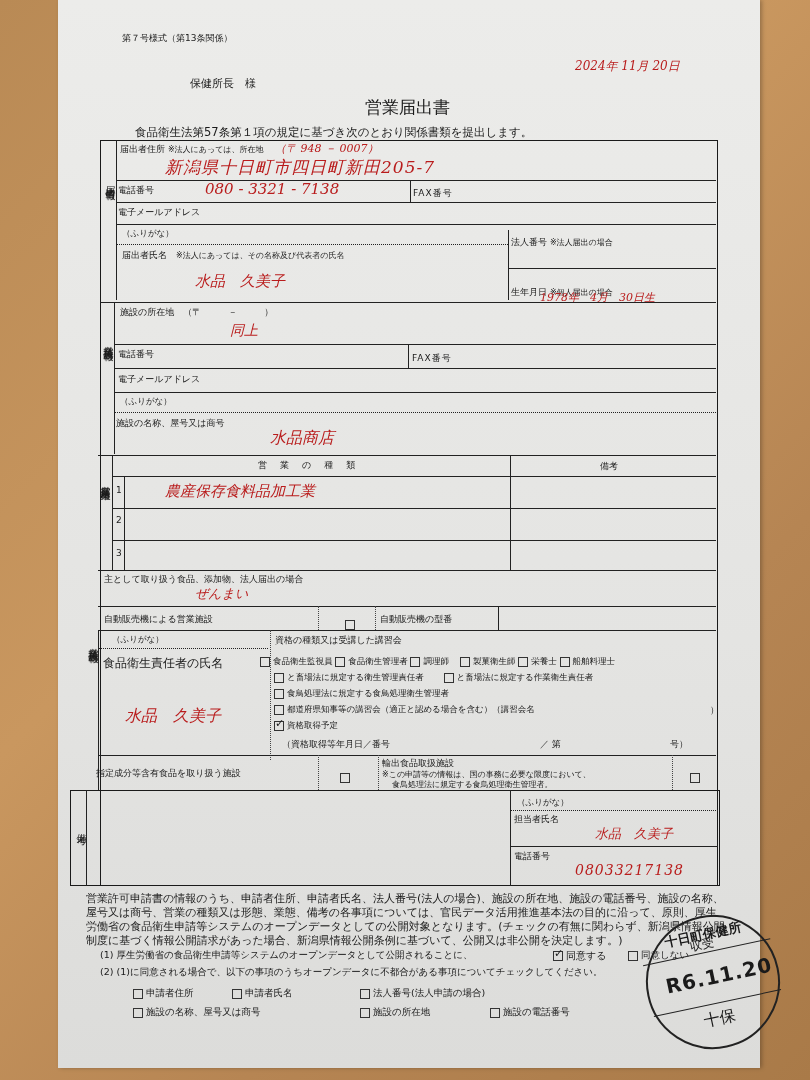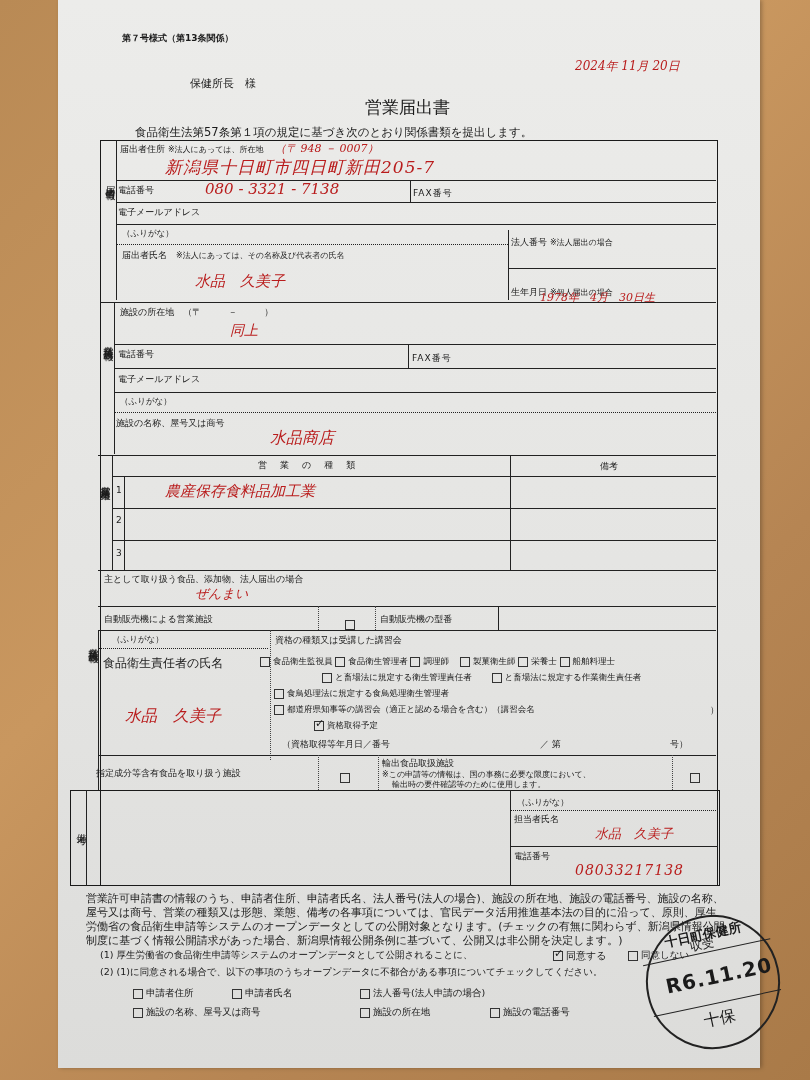--- a/index.html
+++ b/index.html
@@ -20,21 +20,21 @@
   .vert{position:absolute;writing-mode:vertical-rl;font-size:10px;letter-spacing:1px;}
   .cb{display:inline-block;width:8px;height:8px;border:1px solid #333;vertical-align:middle;margin-right:3px;position:relative;}
   .cb.on::after{content:"✓";position:absolute;left:0;top:-5px;font-size:11px;}
   .stamp{position:absolute;left:646px;top:915px;width:130px;height:130px;border:2px solid #222;border-radius:50%;transform:rotate(-12deg);}
 </style>
 </head>
 <body>
 
 <div class="paper"></div>
 
-<div class="abs small" style="left:122px;top:32px;font-weight:bold;">第７号様式（第13条関係）</div>
+<div class="abs small" style="left:122px;top:32px;">第７号様式（第13条関係）</div>
 <div class="abs hand" style="left:575px;top:58px;font-size:12px;">2024年 11月 20日</div>
 <div class="abs lbl" style="left:190px;top:76px;font-size:11px;">保健所長　様</div>
 <div class="abs" style="left:365px;top:96px;font-size:17px;">営業届出書</div>
 <div class="abs" style="left:135px;top:125px;font-size:11.5px;">食品衛生法第57条第１項の規定に基づき次のとおり関係書類を提出します。</div>
 
 <div class="box" style="left:100px;top:140px;width:616px;height:744px;"></div>
 
 <div class="vl" style="left:116px;top:140px;height:160px;"></div>
 <div class="vert" style="left:103px;top:178px;">届出者情報</div>
 
@@ -119,40 +119,40 @@
 
 <div class="abs small" style="left:275px;top:634px;">資格の種類又は受講した講習会</div>
 <div class="abs small" style="left:260px;top:656px;font-size:8.5px;white-space:nowrap;">
   <span><span class="cb"></span><span>食品衛生監視員</span></span>
   <span><span class="cb"></span><span>食品衛生管理者</span></span>
   <span><span class="cb"></span><span>調理師</span></span>　
   <span><span class="cb"></span><span>製菓衛生師</span></span>
   <span><span class="cb"></span><span>栄養士</span></span>
   <span><span class="cb"></span><span>船舶料理士</span></span>
 </div>
-<div class="abs small" style="left:274px;top:672px;font-size:8.5px;white-space:nowrap;margin-left:48px;">
+<div class="abs small" style="left:274px;top:672px;font-size:8.5px;white-space:nowrap;">
   <span><span class="cb"></span><span>と畜場法に規定する衛生管理責任者</span></span>　　
   <span><span class="cb"></span><span>と畜場法に規定する作業衛生責任者</span></span>
 </div>
 <div class="abs small" style="left:274px;top:688px;font-size:8.5px;"><span class="cb"></span><span>食鳥処理法に規定する食鳥処理衛生管理者</span></div>
 <div class="abs small" style="left:274px;top:704px;font-size:8.5px;"><span class="cb"></span><span>都道府県知事等の講習会（適正と認める場合を含む）（講習会名</span></div>
 <div class="abs small" style="left:710px;top:704px;">）</div>
-<div class="abs small" style="left:274px;top:720px;font-size:8.5px;margin-left:40px;"><span class="cb on"></span><span>資格取得予定</span></div>
+<div class="abs small" style="left:274px;top:720px;font-size:8.5px;"><span class="cb on"></span><span>資格取得予定</span></div>
 <div class="abs small" style="left:282px;top:738px;">（資格取得等年月日／番号</div>
 <div class="abs small" style="left:540px;top:738px;">／ 第</div>
 <div class="abs small" style="left:670px;top:738px;">号）</div>
 <div class="hl" style="left:98px;top:755px;width:618px;"></div>
 
 <div class="abs small" style="left:96px;top:767px;">指定成分等含有食品を取り扱う施設</div>
 <div class="dv" style="left:318px;top:755px;height:35px;"></div>
 <div class="abs" style="left:340px;top:767px;"><span class="cb"></span></div>
 <div class="dv" style="left:378px;top:755px;height:35px;"></div>
 <div class="abs small" style="left:382px;top:757px;">輸出食品取扱施設</div>
 <div class="abs small" style="left:382px;top:769px;font-size:8px;">※この申請等の情報は、国の事務に必要な限度において、</div>
-<div class="abs small" style="left:392px;top:779px;font-size:8px;">輸出時の要件確認等のために使用します。</div>
+<div class="abs small" style="left:392px;top:779px;font-size:8px;">食鳥処理法に規定する食鳥処理衛生管理者。</div>
 <div class="dv" style="left:672px;top:755px;height:35px;"></div>
 <div class="abs" style="left:690px;top:767px;"><span class="cb"></span></div>
 <div class="hl" style="left:70px;top:790px;width:648px;border-top-width:1.5px;"></div>
 
 <div class="box" style="left:70px;top:790px;width:648px;height:94px;border-width:1.5px;"></div>
 <div class="vl" style="left:86px;top:790px;height:96px;"></div>
 <div class="vert" style="left:74px;top:826px;">備考</div>
 <div class="abs" style="left:90px;top:794px;width:418px;height:88px;"></div>
 <div class="vl" style="left:510px;top:790px;height:96px;"></div>
 <div class="abs small" style="left:517px;top:797px;font-size:8.5px;">（ふりがな）</div>

